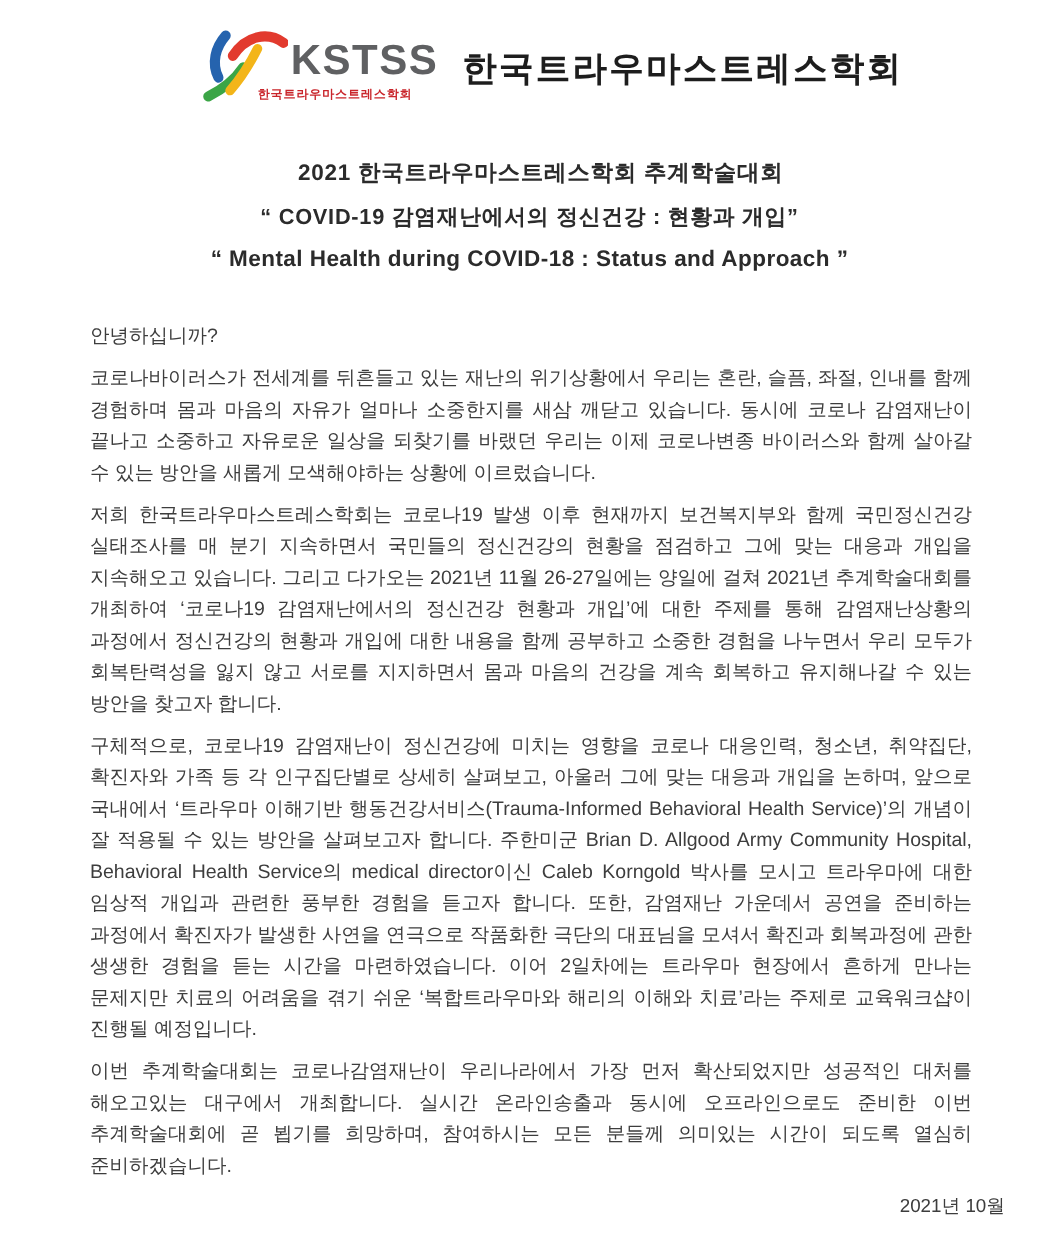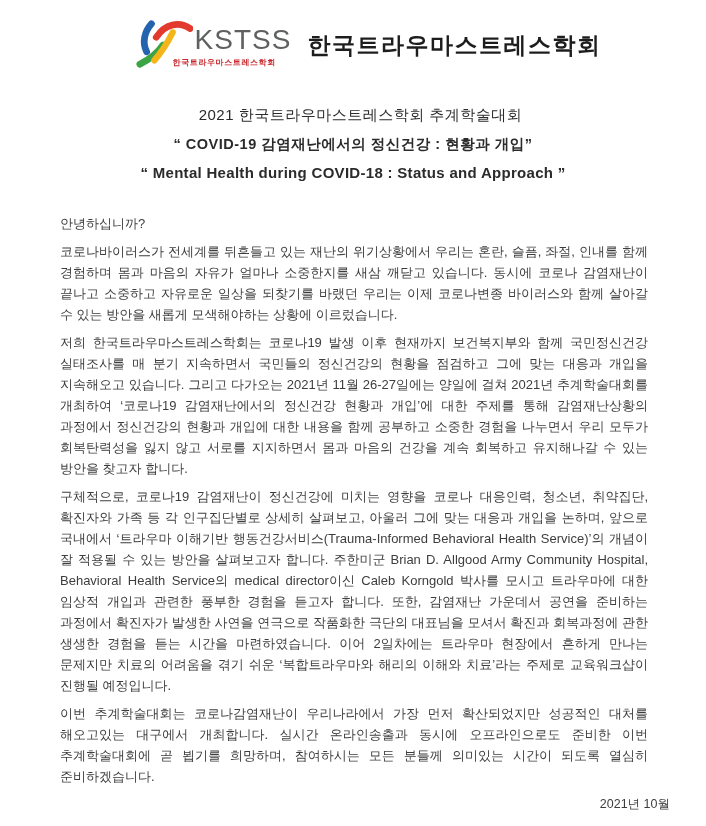--- a/index.html
+++ b/index.html
@@ -10,34 +10,34 @@
   }
   
   .letterhead{
     display:flex;align-items:center;justify-content:center;
     padding-top:16px;padding-left:30px;
   }
   .logo{display:flex;align-items:flex-start;}
   .logo-mark{width:58px;height:56px;flex:0 0 auto;margin-right:2px;}
   .logo-textcol{display:flex;flex-direction:column;margin-top:10px;}
   .logo-acronym{
-    font-size:28px;font-weight:normal;color:#5f6062;
+    font-size:28px;font-weight:bold;color:#5f6062;
     letter-spacing:1px;line-height:28px;
   }
   .logo-subtext{
     font-size:8px;font-weight:bold;color:#c9252b;
     letter-spacing:0.6px;margin-top:3px;margin-left:-22px;white-space:nowrap;
   }
   .org-title{
     font-size:23px;font-weight:bold;color:#1d1d1d;
     letter-spacing:1.5px;margin-left:16px;margin-top:2px;white-space:nowrap;
   }
   
   .title-block{margin-top:34px;text-align:center;color:#2b2b2b;}
-  .title-line1{font-size:15px;font-weight:normal;letter-spacing:0.5px;padding-left:15px;}
+  .title-line1{font-size:15px;font-weight:bold;letter-spacing:0.5px;padding-left:15px;}
   .title-line2{font-size:14.5px;font-weight:bold;margin-top:10px;letter-spacing:0.5px;}
   .title-line3{font-size:15px;font-weight:bold;margin-top:10px;letter-spacing:0.3px;}
   
   .body-area{
     margin-top:32px;padding:0 58px 0 60px;
     font-size:13px;line-height:21px;color:#3d3d3d;
     text-align:justify;word-break:keep-all;
   }
   .body-area p{margin:7px 0 0 0;}
   .greeting{margin:0;}

